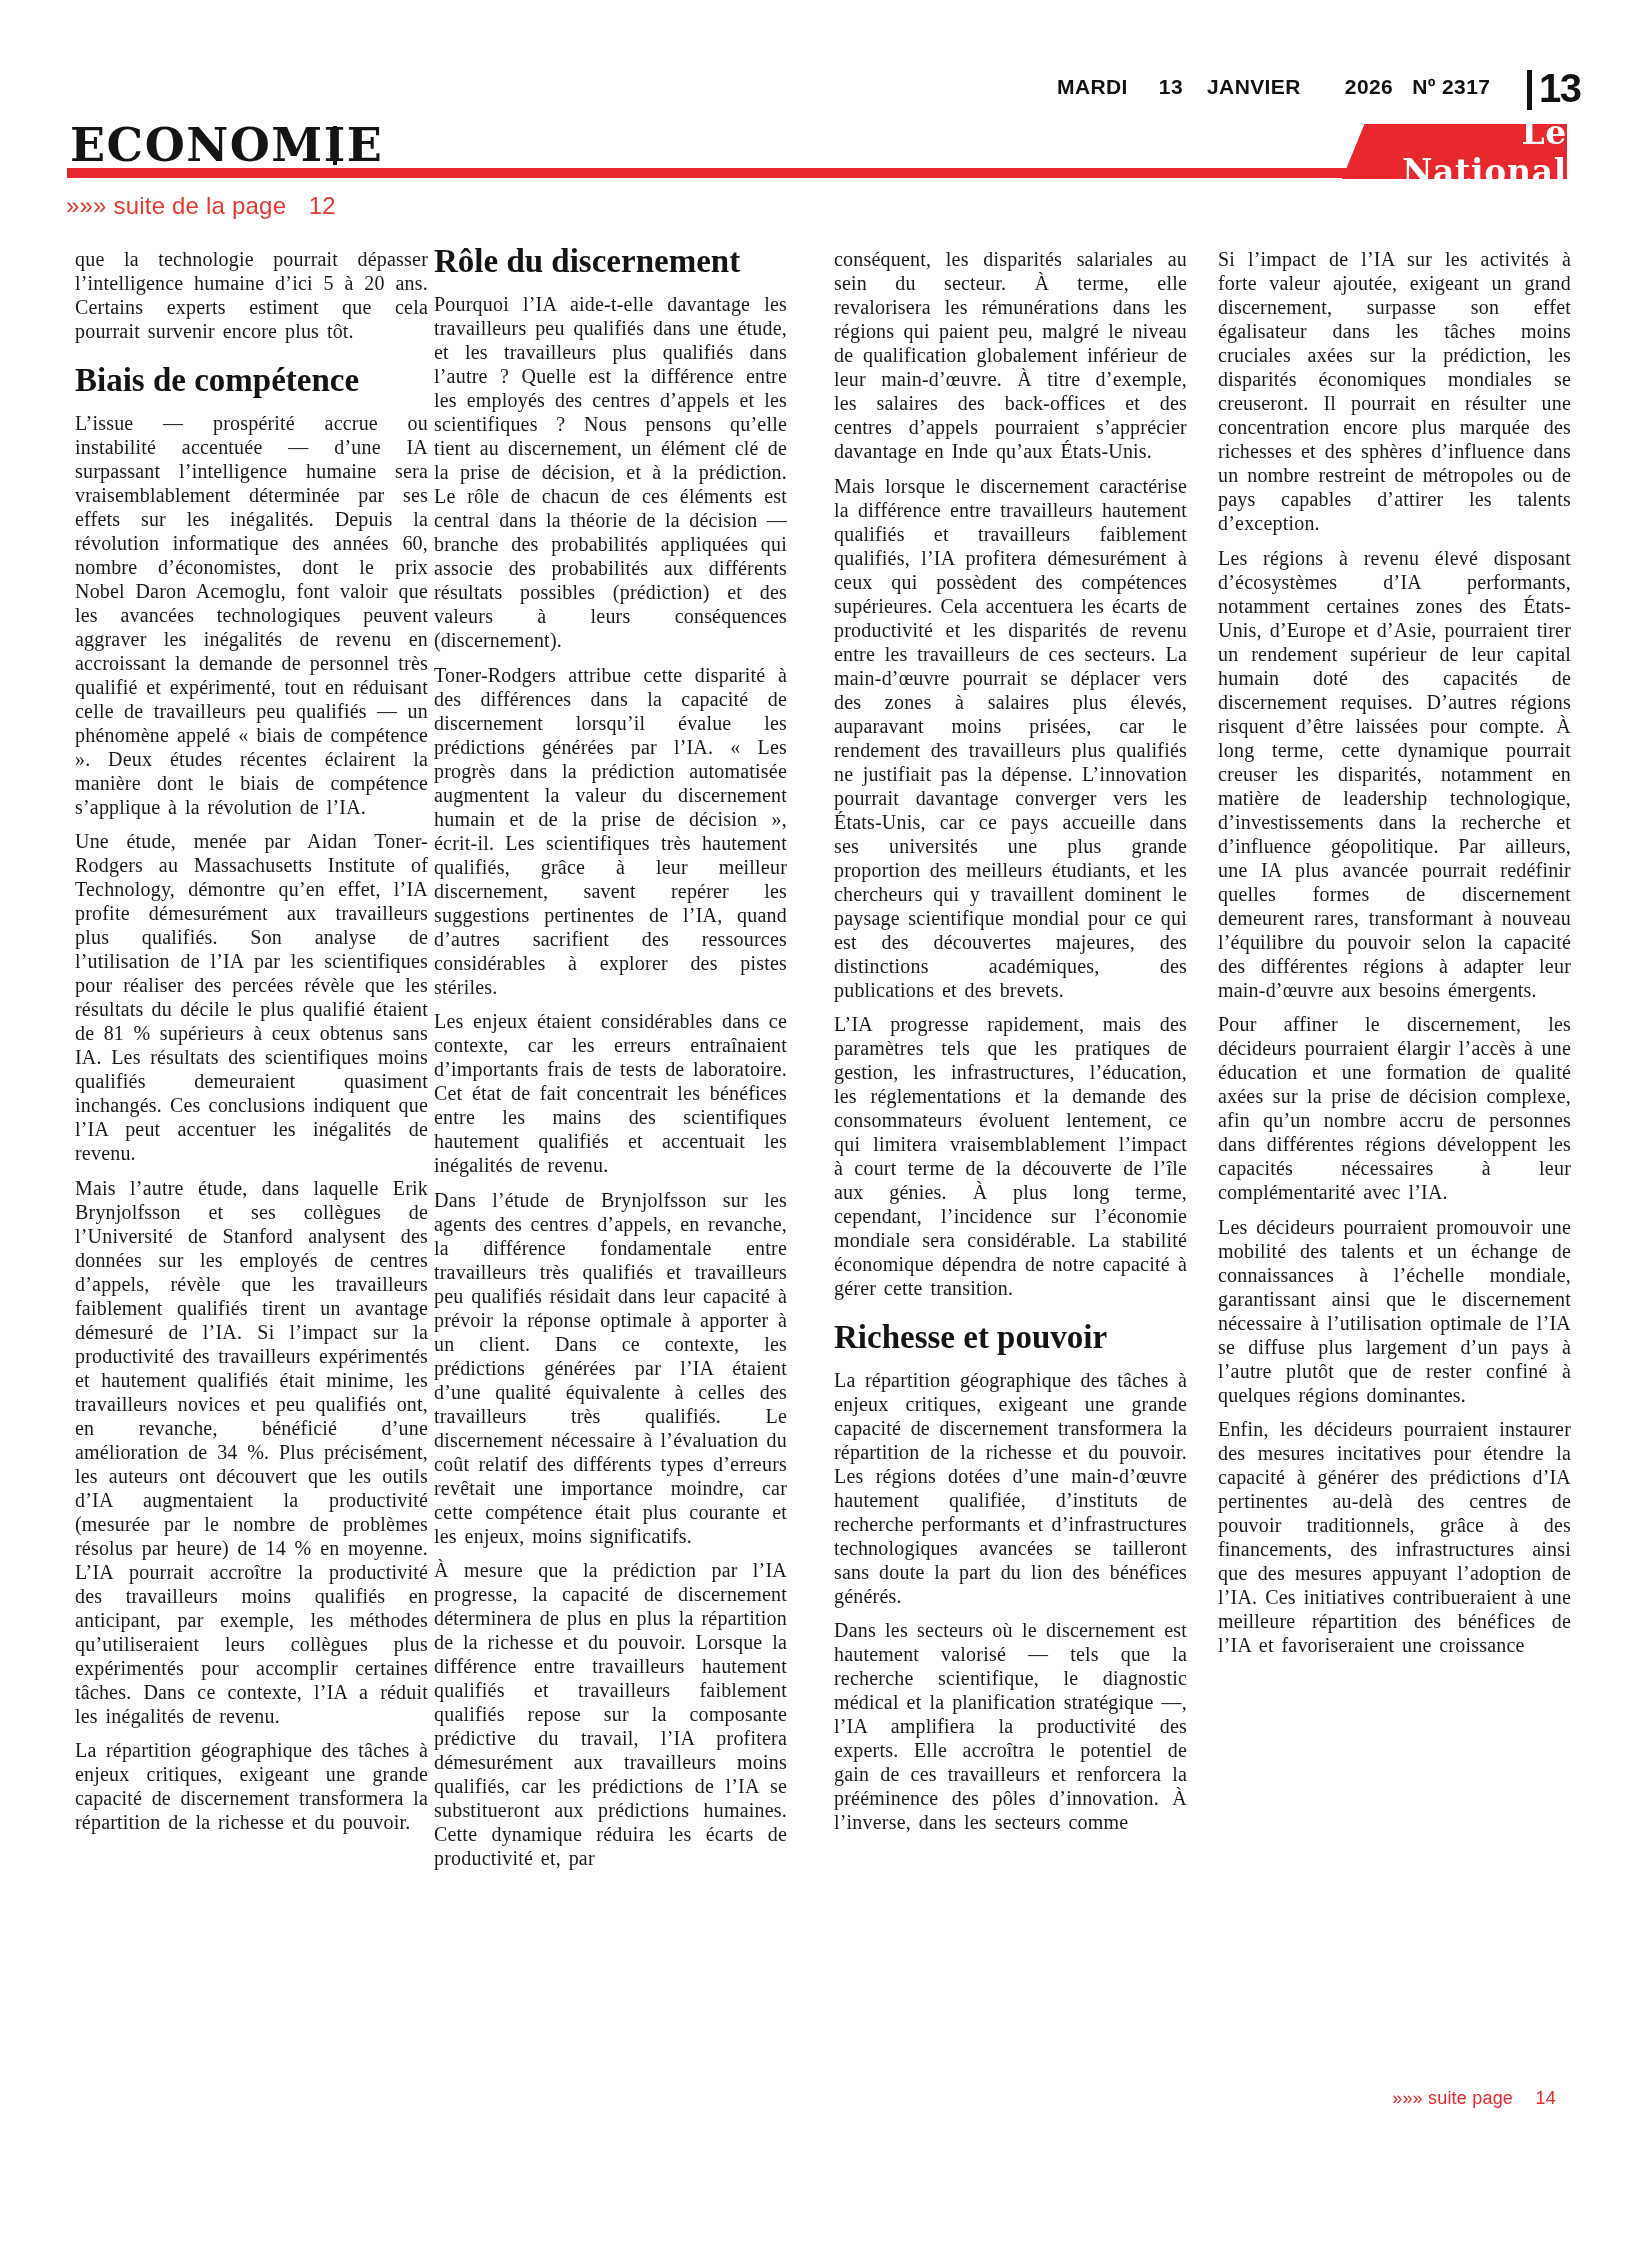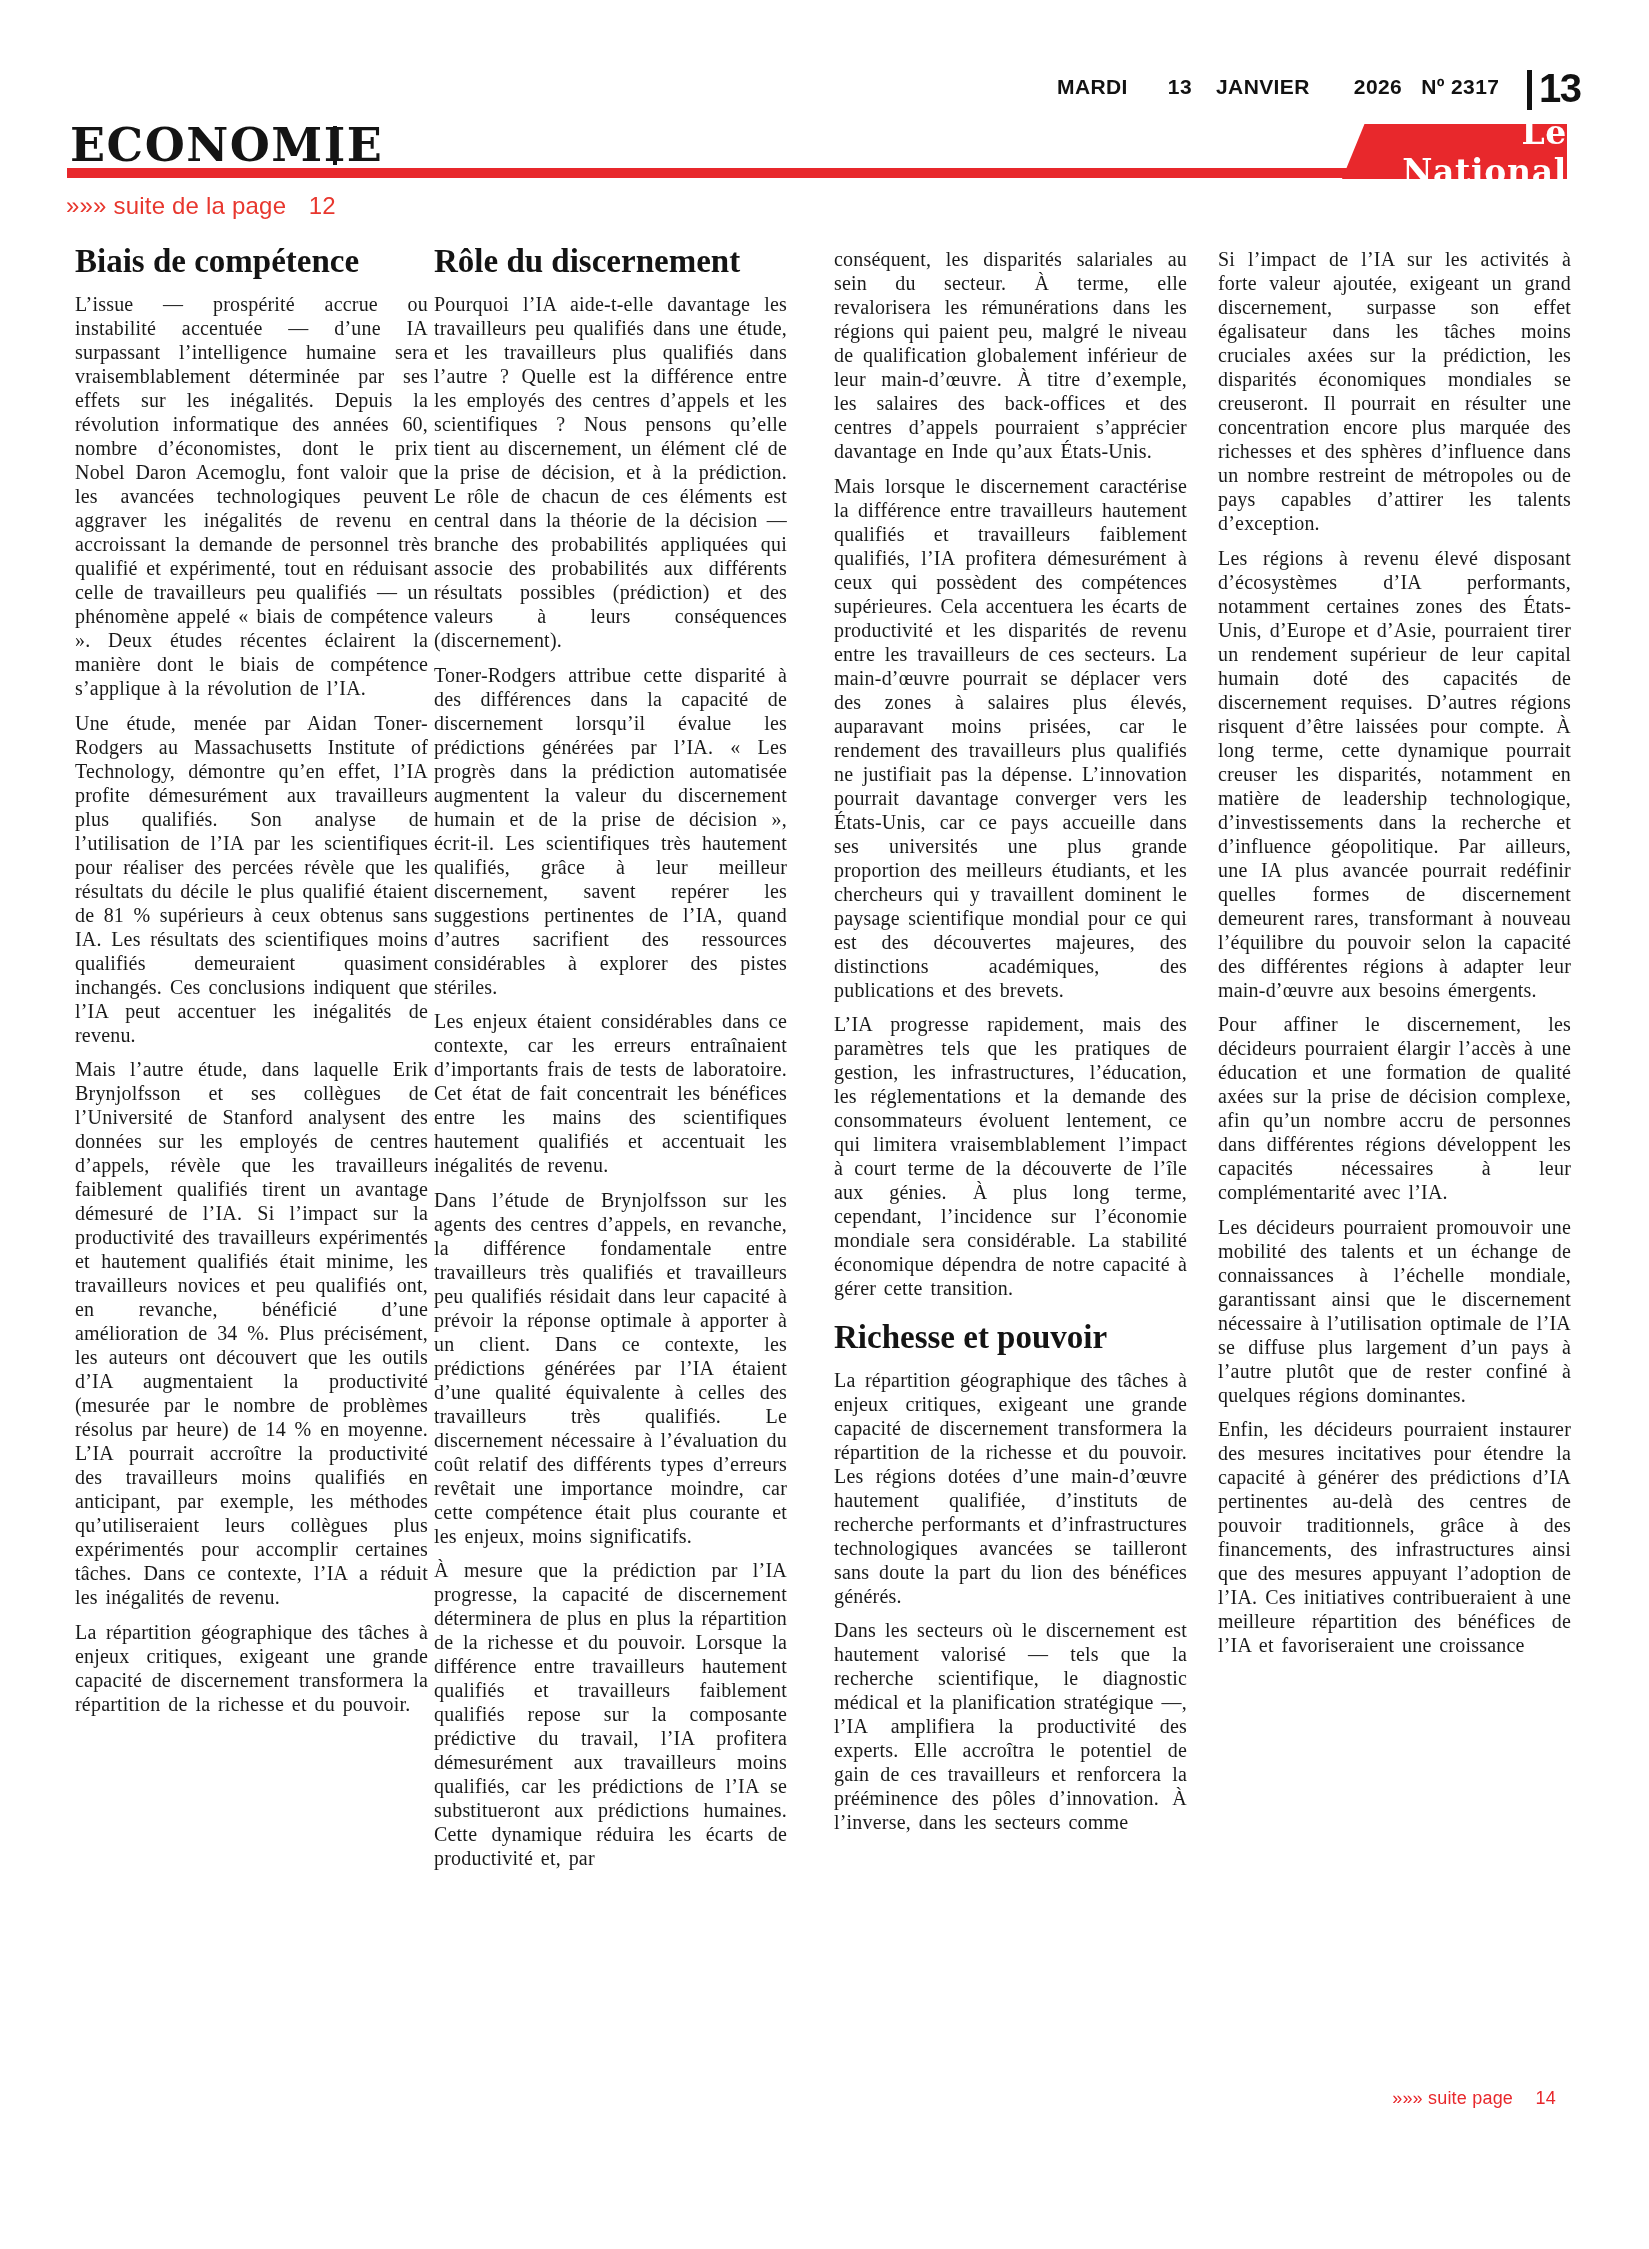--- a/index.html
+++ b/index.html
@@ -3,21 +3,21 @@
 <meta charset="utf-8">
 <style>
   html,body{margin:0;padding:0;background:#9a9a9a;}
   .page{position:relative;width:1650px;height:2250px;background:#ffffff;
         font-family:"Liberation Serif",serif;color:#161616;overflow:hidden;}
 
   
   .dateline{position:absolute;left:1057px;top:75px;white-space:nowrap;
             font-family:"Liberation Sans",sans-serif;font-weight:700;font-size:21px;
             color:#121212;letter-spacing:0.4px;}
-  .dateline .dw1{margin-right:40px}
+  .dateline .dw1{margin-right:31px}
   .dateline .dw2{margin-right:24px}
   .dateline .dw3{margin-right:44px}
   .dateline .dw4{margin-right:19px}
 
   .pageno-bar{position:absolute;left:1527px;top:70px;width:4.5px;height:40px;background:#121212;}
   .pageno{position:absolute;left:1539px;top:66px;font-family:"Liberation Sans",sans-serif;
           font-weight:700;font-size:40px;letter-spacing:-1.5px;color:#121212;}
 
   .section-title{position:absolute;left:70px;top:118px;font-family:"DejaVu Serif",serif;
                  font-weight:700;font-size:46px;letter-spacing:1.5px;color:#141414;}
@@ -63,20 +63,21 @@
   <div class="red-band"></div>
   <div class="brand-box">
     <span>Le National</span>
   </div>
 
   <div class="cont-top">
     <span>»»» suite de la page</span><span class="pn">12</span>
   </div>
 
   <div class="col col-1">
+    <p>que la technologie pourrait dépasser l’intelligence humaine d’ici 5 à 20 ans. Certains experts estiment que cela pourrait survenir encore plus tôt.</p>
     <h2>Biais de compétence</h2>
     <p>L’issue — prospérité accrue ou instabilité accentuée — d’une IA surpassant l’intelligence humaine sera vraisemblablement déterminée par ses effets sur les inégalités. Depuis la révolution informatique des années 60, nombre d’économistes, dont le prix Nobel Daron Acemoglu, font valoir que les avancées technologiques peuvent aggraver les inégalités de revenu en accroissant la demande de personnel très qualifié et expérimenté, tout en réduisant celle de travailleurs peu qualifiés — un phénomène appelé « biais de compétence ». Deux études récentes éclairent la manière dont le biais de compétence s’applique à la révolution de l’IA.</p>
     <p>Une étude, menée par Aidan Toner-Rodgers au Massachusetts Institute of Technology, démontre qu’en effet, l’IA profite démesurément aux travailleurs plus qualifiés. Son analyse de l’utilisation de l’IA par les scientifiques pour réaliser des percées révèle que les résultats du décile le plus qualifié étaient de 81 % supérieurs à ceux obtenus sans IA. Les résultats des scientifiques moins qualifiés demeuraient quasiment inchangés. Ces conclusions indiquent que l’IA peut accentuer les inégalités de revenu.</p>
     <p>Mais l’autre étude, dans laquelle Erik Brynjolfsson et ses collègues de l’Université de Stanford analysent des données sur les employés de centres d’appels, révèle que les travailleurs faiblement qualifiés tirent un avantage démesuré de l’IA. Si l’impact sur la productivité des travailleurs expérimentés et hautement qualifiés était minime, les travailleurs novices et peu qualifiés ont, en revanche, bénéficié d’une amélioration de 34 %. Plus précisément, les auteurs ont découvert que les outils d’IA augmentaient la productivité (mesurée par le nombre de problèmes résolus par heure) de 14 % en moyenne. L’IA pourrait accroître la productivité des travailleurs moins qualifiés en anticipant, par exemple, les méthodes qu’utiliseraient leurs collègues plus expérimentés pour accomplir certaines tâches. Dans ce contexte, l’IA a réduit les inégalités de revenu.</p>
     <p>La répartition géographique des tâches à enjeux critiques, exigeant une grande capacité de discernement transformera la répartition de la richesse et du pouvoir.</p>
   </div>
 
   <div class="col col-2">
     <h2>Rôle du discernement</h2>
     <p>Pourquoi l’IA aide-t-elle davantage les travailleurs peu qualifiés dans une étude, et les travailleurs plus qualifiés dans l’autre ? Quelle est la différence entre les employés des centres d’appels et les scientifiques ? Nous pensons qu’elle tient au discernement, un élément clé de la prise de décision, et à la prédiction. Le rôle de chacun de ces éléments est central dans la théorie de la décision — branche des probabilités appliquées qui associe des probabilités aux différents résultats possibles (prédiction) et des valeurs à leurs conséquences (discernement).</p>

